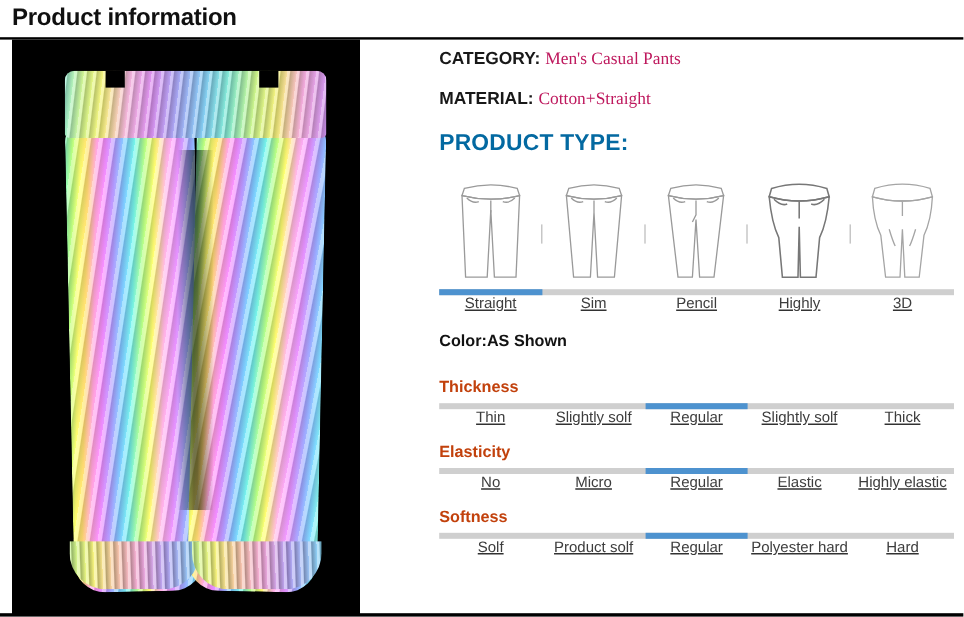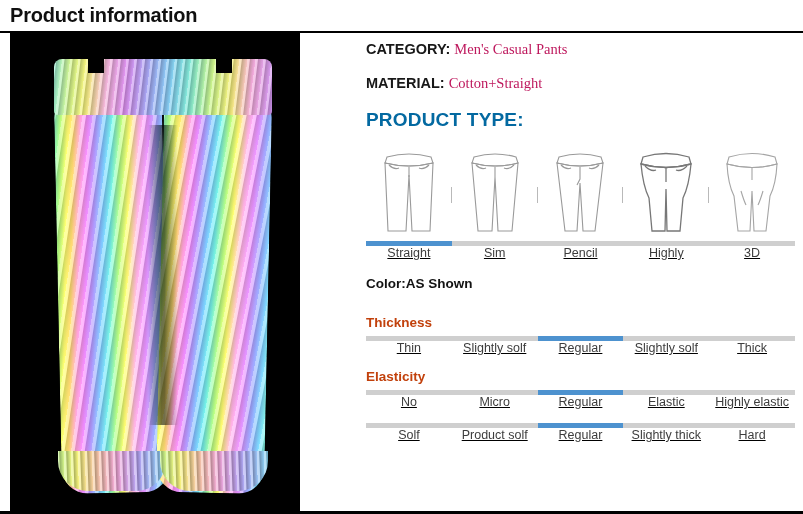--- a/index.html
+++ b/index.html
@@ -369,31 +369,32 @@
         <div class="opt-row">
           <div class="opt">No</div>
           <div class="opt">Micro</div>
           <div class="opt">Regular</div>
           <div class="opt">Elastic</div>
           <div class="opt">Highly elastic</div>
         </div>
       </div>
 
       <div class="group">
+        <div class="sub-title">Softness</div>
         <div class="bar">
           <div class="bar-seg"></div>
           <div class="bar-seg"></div>
           <div class="bar-seg on"></div>
           <div class="bar-seg"></div>
           <div class="bar-seg"></div>
         </div>
         <div class="opt-row">
           <div class="opt">Solf</div>
           <div class="opt">Product solf</div>
           <div class="opt">Regular</div>
-          <div class="opt">Slightly thick</div>
+          <div class="opt">Polyester hard</div>
           <div class="opt">Hard</div>
         </div>
       </div>
 
     </div>
   </div>
 </div>
 
 </body></html>

